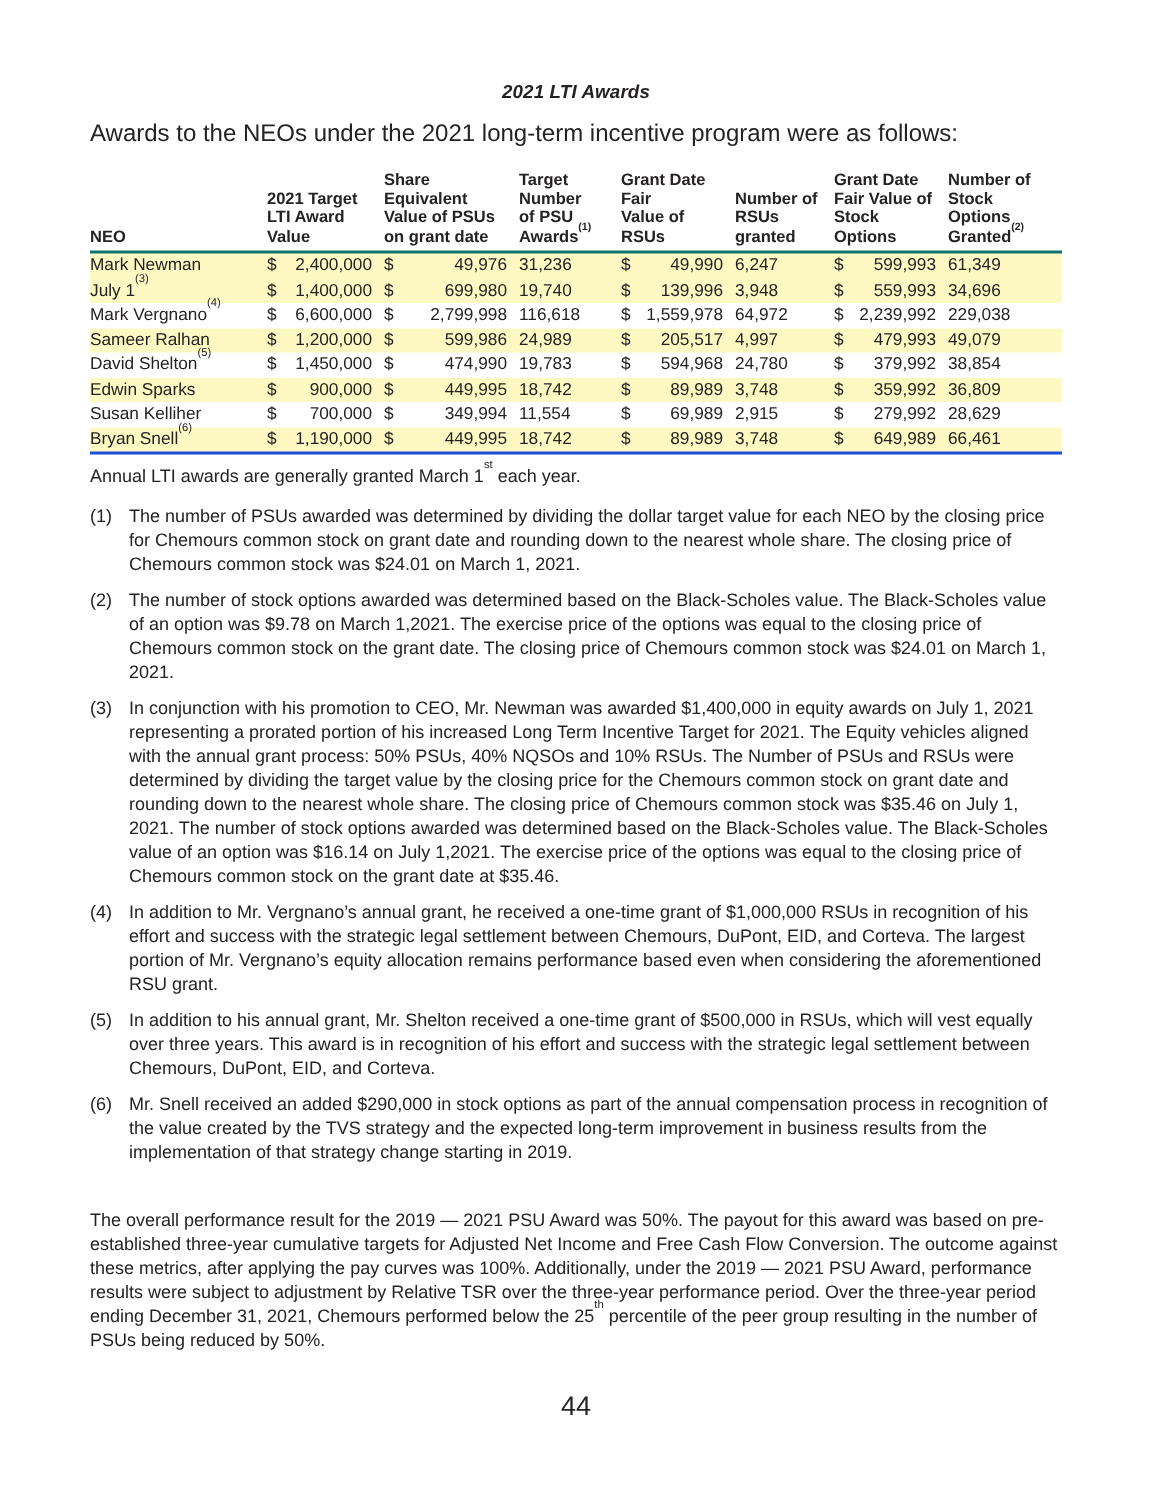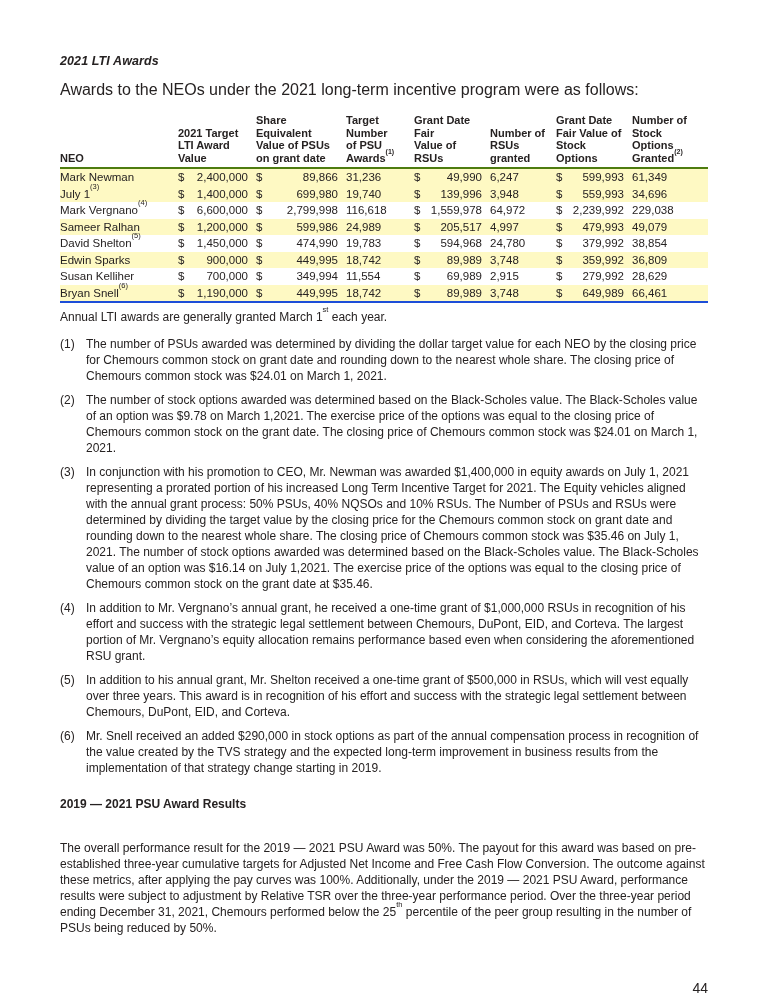--- a/index.html
+++ b/index.html
@@ -7,33 +7,33 @@
   body {
     width: 768px; height: 1000px; overflow: hidden;
     font-family: "Liberation Sans", "DejaVu Sans", sans-serif;
     color: #262222;
     -webkit-font-smoothing: antialiased;
   }
   .page { width: 648px; margin: 0 auto; padding-top: 54px; }
 
   .section-title {
     font-size: 12.5px; font-weight: bold; font-style: italic;
-    margin-bottom: 13px; letter-spacing: 0.1px;
+    margin-bottom: 13px; letter-spacing: 0.1px; text-align: center;
   }
   .intro { font-size: 16px; margin-bottom: 15px; }
 
   table.lti {
     width: 648px; border-collapse: collapse; table-layout: fixed;
     font-size: 11.5px;
   }
   table.lti th {
     font-size: 11px; font-weight: bold; text-align: left;
     vertical-align: bottom; line-height: 12.5px;
     padding: 0 8px 3px 0; white-space: pre-line;
-    border-bottom: 2px solid #4d7c0f;
+    border-bottom: 2px solid #0f766e;
   }
   table.lti td {
     line-height: 16.5px; height: 16.5px; padding: 0 8px 0 0;
     vertical-align: middle; white-space: nowrap;
   }
   table.lti th:last-child, table.lti td:last-child { padding-right: 2px; }
   tr.shaded td { background: #fef9c3; }
   tr.last td { border-bottom: 2px solid #1d4ed8; }
   td.num { }
   td.money .wrap { display: flex; justify-content: space-between; }
@@ -45,21 +45,21 @@
   .grant-note { font-size: 12px; margin-top: 7px; }
 
   .footnotes { margin-top: 12px; }
   .footnote { display: flex; font-size: 12px; line-height: 16px; margin-bottom: 8px; }
   .fn-num { width: 26px; flex: 0 0 26px; }
   .fn-text { flex: 1; }
 
   .psu-heading { font-size: 12px; font-weight: bold; margin-top: 21px; }
   .psu-para { font-size: 12px; line-height: 16px; margin-top: 29px; }
 
-  .page-footer { text-align: right; font-size: 14px; margin-top: 44px; }
+  .page-footer { text-align: center; font-size: 18px; margin-top: 26px; }
 </style>
 </head>
 <body>
 
 <div class="page">
 
   <h1 class="section-title">2021 LTI Awards</h1>
 
   <p class="intro">Awards to the NEOs under the 2021 long-term incentive program were as follows:</p>
 
@@ -110,21 +110,21 @@
         <td><span>Mark Newman</span><sup class="s"></sup></td>
         <td class="money">
             <span class="wrap">
               <span>$</span>
               <span>2,400,000</span>
             </span>
           </td>
         <td class="money">
             <span class="wrap">
               <span>$</span>
-              <span>89,866</span>
+              <span>49,976</span>
             </span>
           </td>
         <td class="num">31,236</td>
         <td class="money">
             <span class="wrap">
               <span>$</span>
               <span>49,990</span>
             </span>
           </td>
         <td class="num">6,247</td>
@@ -371,19 +371,18 @@
     <div class="footnote">
       <span class="fn-num">(5)</span>
       <span class="fn-text">In addition to his annual grant, Mr. Shelton received a one-time grant of $500,000 in RSUs, which will vest equally over three years. This award is in recognition of his effort and success with the strategic legal settlement between Chemours, DuPont, EID, and Corteva.</span>
     </div>
     <div class="footnote">
       <span class="fn-num">(6)</span>
       <span class="fn-text">Mr. Snell received an added $290,000 in stock options as part of the annual compensation process in recognition of the value created by the TVS strategy and the expected long-term improvement in business results from the implementation of that strategy change starting in 2019.</span>
     </div>
   </div>
 
-  <h2 class="psu-heading">2019 — 2021 PSU Award Results</h2>
 
   <p class="psu-para"><span>The overall performance result for the 2019 — 2021 PSU Award was 50%. The payout for this award was based on pre-established three-year cumulative targets for Adjusted Net Income and Free Cash Flow Conversion. The outcome against these metrics, after applying the pay curves was 100%. Additionally, under the 2019 — 2021 PSU Award, performance results were subject to adjustment by Relative TSR over the three-year performance period. Over the three-year period ending December 31, 2021, Chemours performed below the 25</span><sup class="s">th</sup><span> percentile of the peer group resulting in the number of PSUs being reduced by 50%.</span></p>
 
   <div class="page-footer">44</div>
 
 </div>
 
 </body></html>

